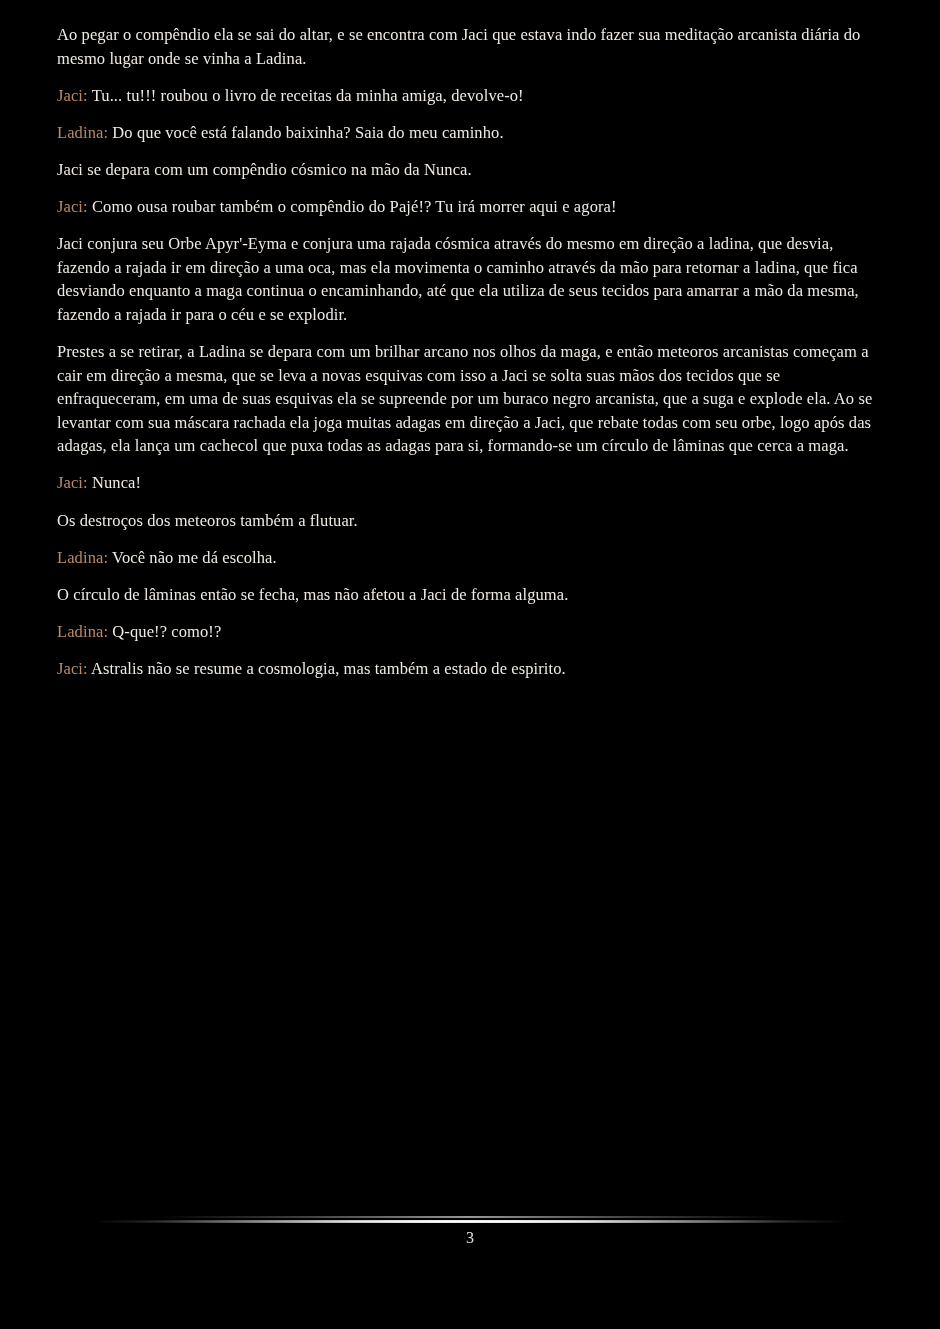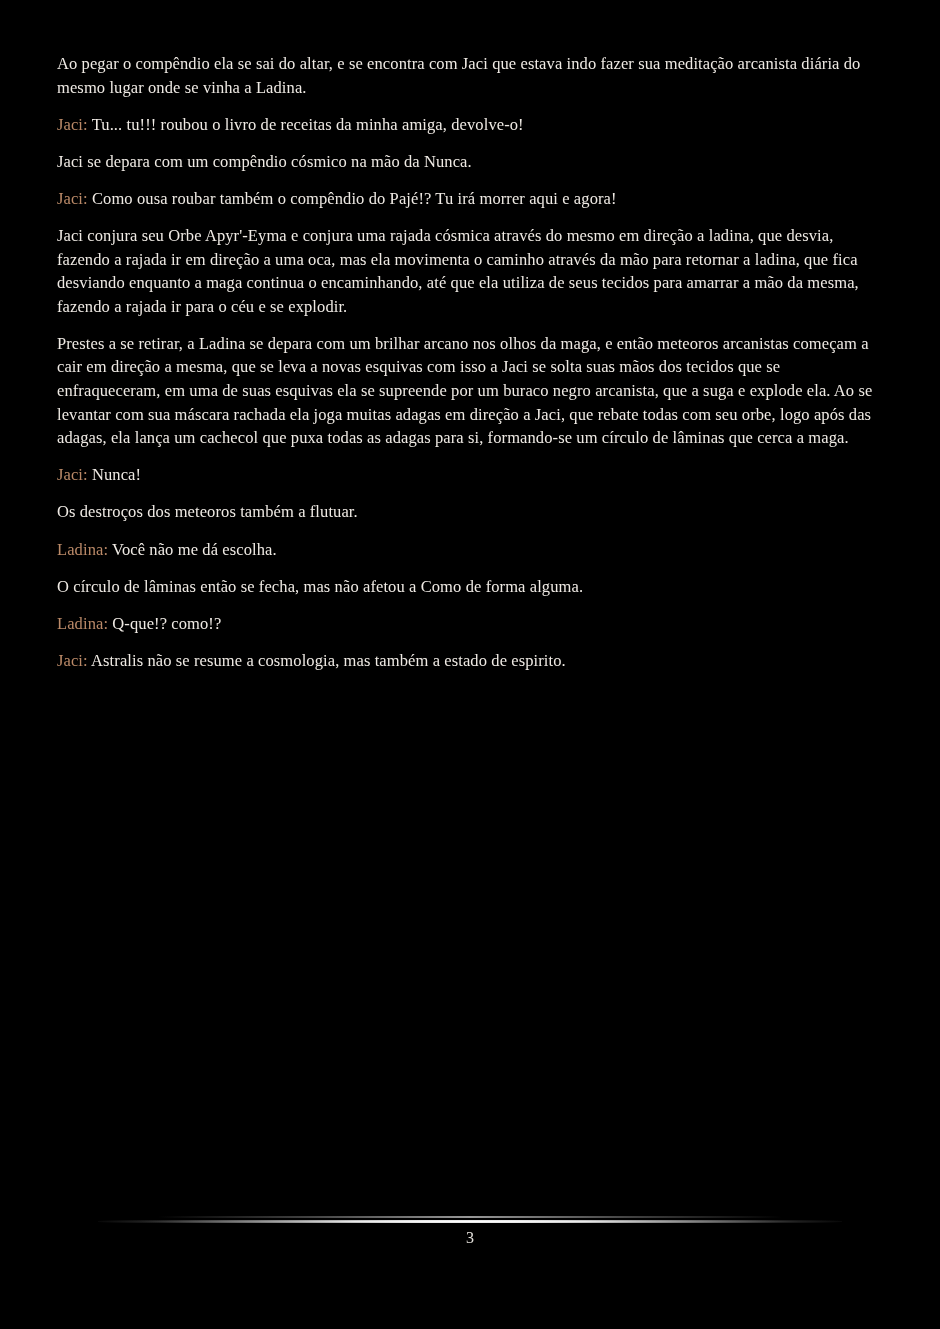--- a/index.html
+++ b/index.html
@@ -13,21 +13,21 @@
     overflow: hidden;
     position: relative;
     font-family: "Liberation Serif", "DejaVu Serif", serif;
   }
   .page {
     position: absolute;
     inset: 0;
     background: var(--bg, #000);
   }
   .content {
-    padding: 52px 55px 0 57px;
+    padding: 23px 55px 0 57px;
     width: 828px;
     font-size: 16.5px;
     line-height: 23.6px;
     color: var(--body-color, #efeae4);
     letter-spacing: 0.1px;
   }
   .para {
     margin: 0 0 13.5px 0;
   }
   .para.gap {
@@ -74,28 +74,29 @@
     color: #e3e0db;
   }
 </style>
 </head>
 <body>
 
 <div class="page">
   <div class="content">
       <p class="para">Ao pegar o compêndio ela se sai do altar, e se encontra com Jaci que estava indo fazer sua meditação arcanista diária do mesmo lugar onde se vinha a Ladina.</p>
       <p class="para gap"><span class="speaker">Jaci:</span> Tu... tu!!! roubou o livro de receitas da minha amiga, devolve-o!</p>
+      <p class="para"><span class="speaker">Ladina:</span> Do que você está falando baixinha? Saia do meu caminho.</p>
       <p class="para gap">Jaci se depara com um compêndio cósmico na mão da Nunca.</p>
       <p class="para gap"><span class="speaker">Jaci:</span> Como ousa roubar também o compêndio do Pajé!? Tu irá morrer aqui e agora!</p>
       <p class="para gap">Jaci conjura seu Orbe Apyr'-Eyma e conjura uma rajada cósmica através do mesmo em direção a ladina, que desvia, fazendo a rajada ir em direção a uma oca, mas ela movimenta o caminho através da mão para retornar a ladina, que fica desviando enquanto a maga continua o encaminhando, até que ela utiliza de seus tecidos para amarrar a mão da mesma, fazendo a rajada ir para o céu e se explodir.</p>
       <p class="para gap">Prestes a se retirar, a Ladina se depara com um brilhar arcano nos olhos da maga, e então meteoros arcanistas começam a cair em direção a mesma, que se leva a novas esquivas com isso a Jaci se solta suas mãos dos tecidos que se enfraqueceram, em uma de suas esquivas ela se supreende por um buraco negro arcanista, que a suga e explode ela. Ao se levantar com sua máscara rachada ela joga muitas adagas em direção a Jaci, que rebate todas com seu orbe, logo após das adagas, ela lança um cachecol que puxa todas as adagas para si, formando-se um círculo de lâminas que cerca a maga.</p>
       <p class="para"><span class="speaker">Jaci:</span> Nunca!</p>
       <p class="para gap">Os destroços dos meteoros também a flutuar.</p>
       <p class="para gap"><span class="speaker">Ladina:</span> Você não me dá escolha.</p>
-      <p class="para gap">O círculo de lâminas então se fecha, mas não afetou a Como de forma alguma.</p>
+      <p class="para gap">O círculo de lâminas então se fecha, mas não afetou a Jaci de forma alguma.</p>
       <p class="para gap"><span class="speaker">Ladina:</span> Q-que!? como!?</p>
       <p class="para"><span class="speaker">Jaci:</span> Astralis não se resume a cosmologia, mas também a estado de espirito.</p>
     </div>
   <div class="footer">
     <div class="divider">
       <div class="divider-top"></div>
       <div class="divider-bottom"></div>
     </div>
     <div class="page-number">3</div>
   </div>

